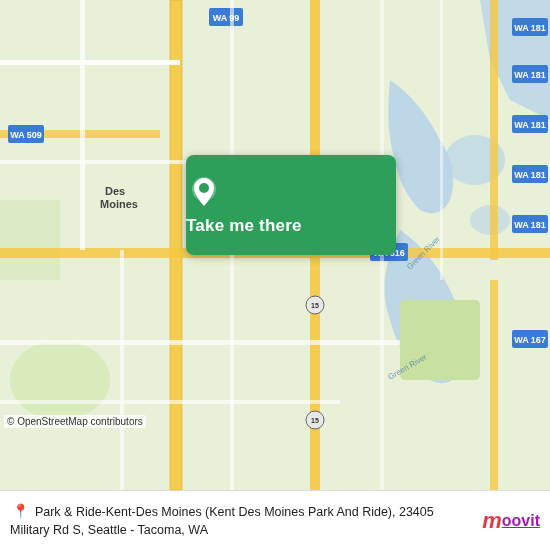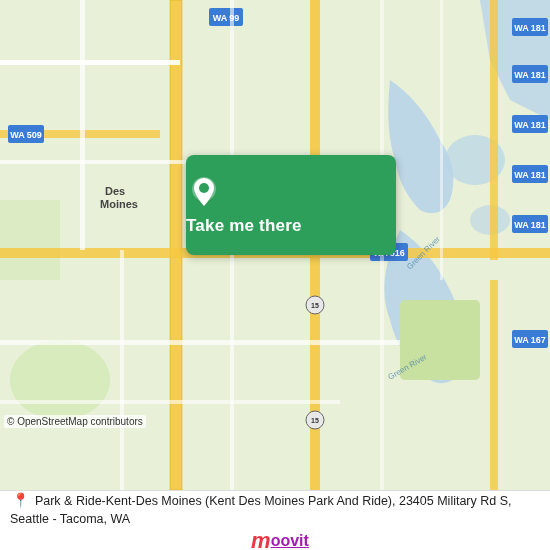--- a/index.html
+++ b/index.html
@@ -77,21 +77,20 @@
       width: 550px;
       height: 60px;
       background: white;
       border-top: 1px solid #ddd;
       display: flex;
       align-items: center;
       padding: 0 10px;
       position: absolute;
       bottom: 0;
       left: 0;
-      flex-direction: column;
     }
 
     #footer-text {
       font-size: 12.5px;
       color: #222;
       flex: 1;
       line-height: 1.4;
     }
 
     #moovit-logo {

